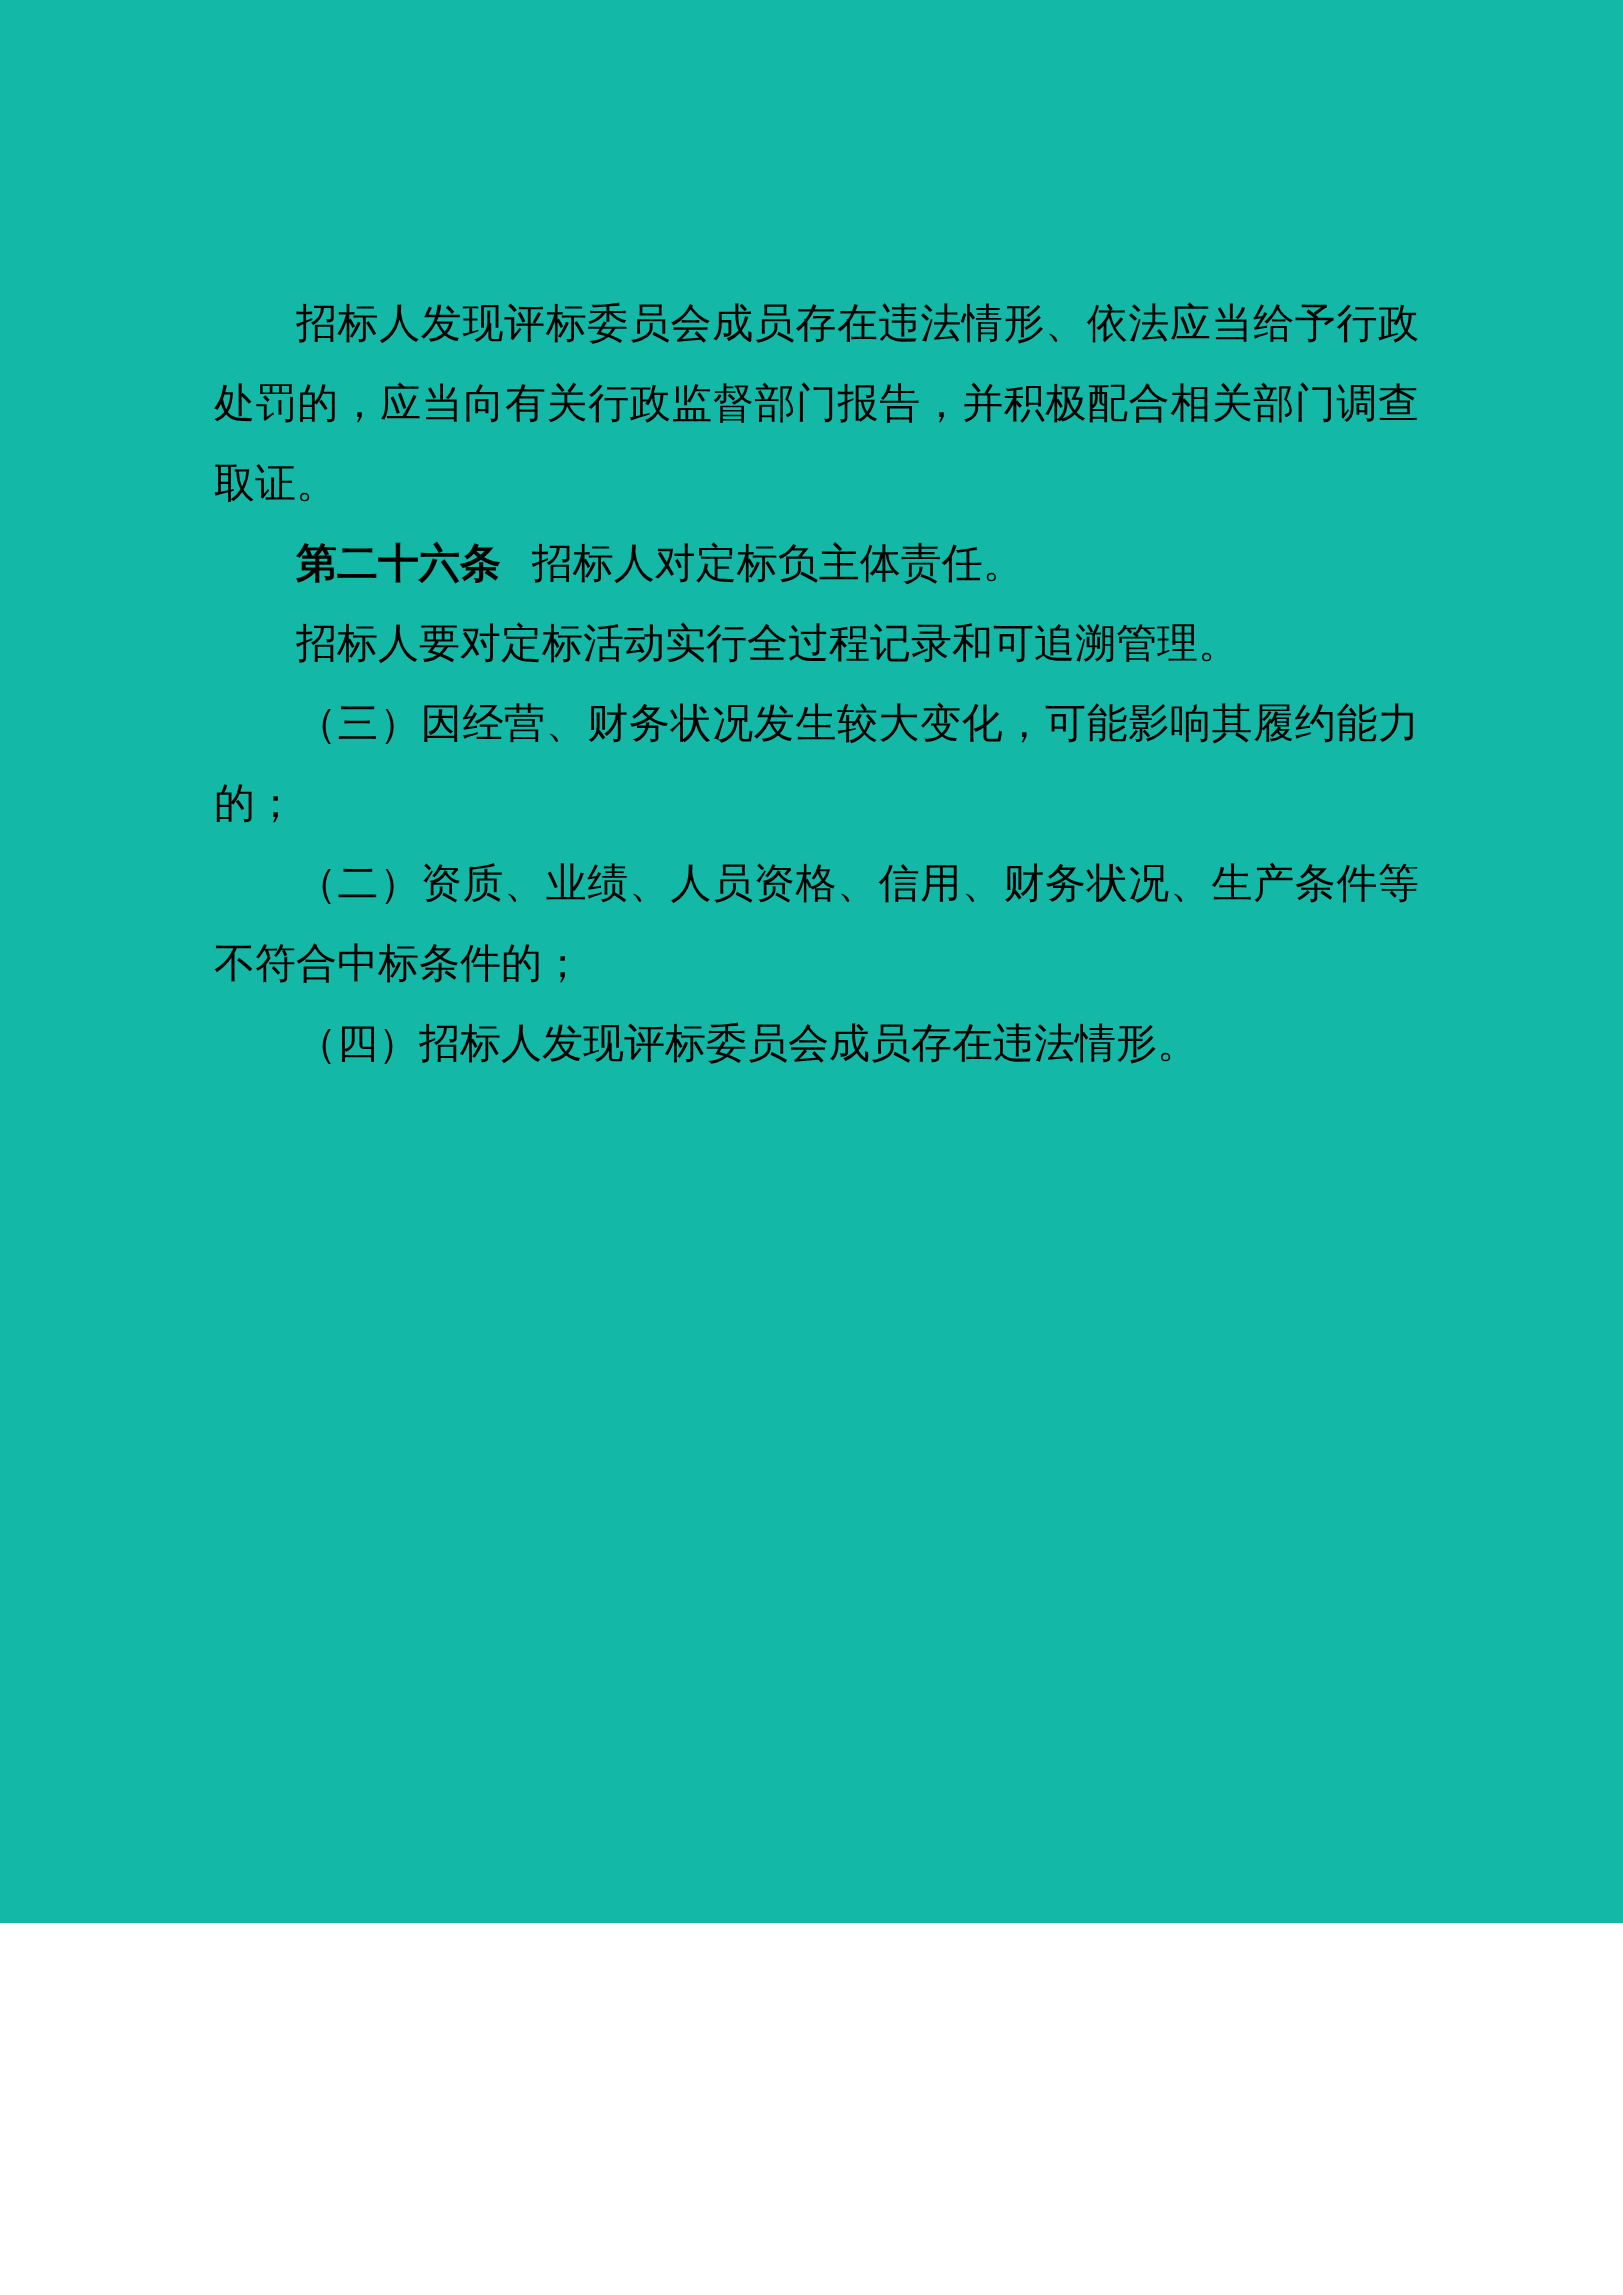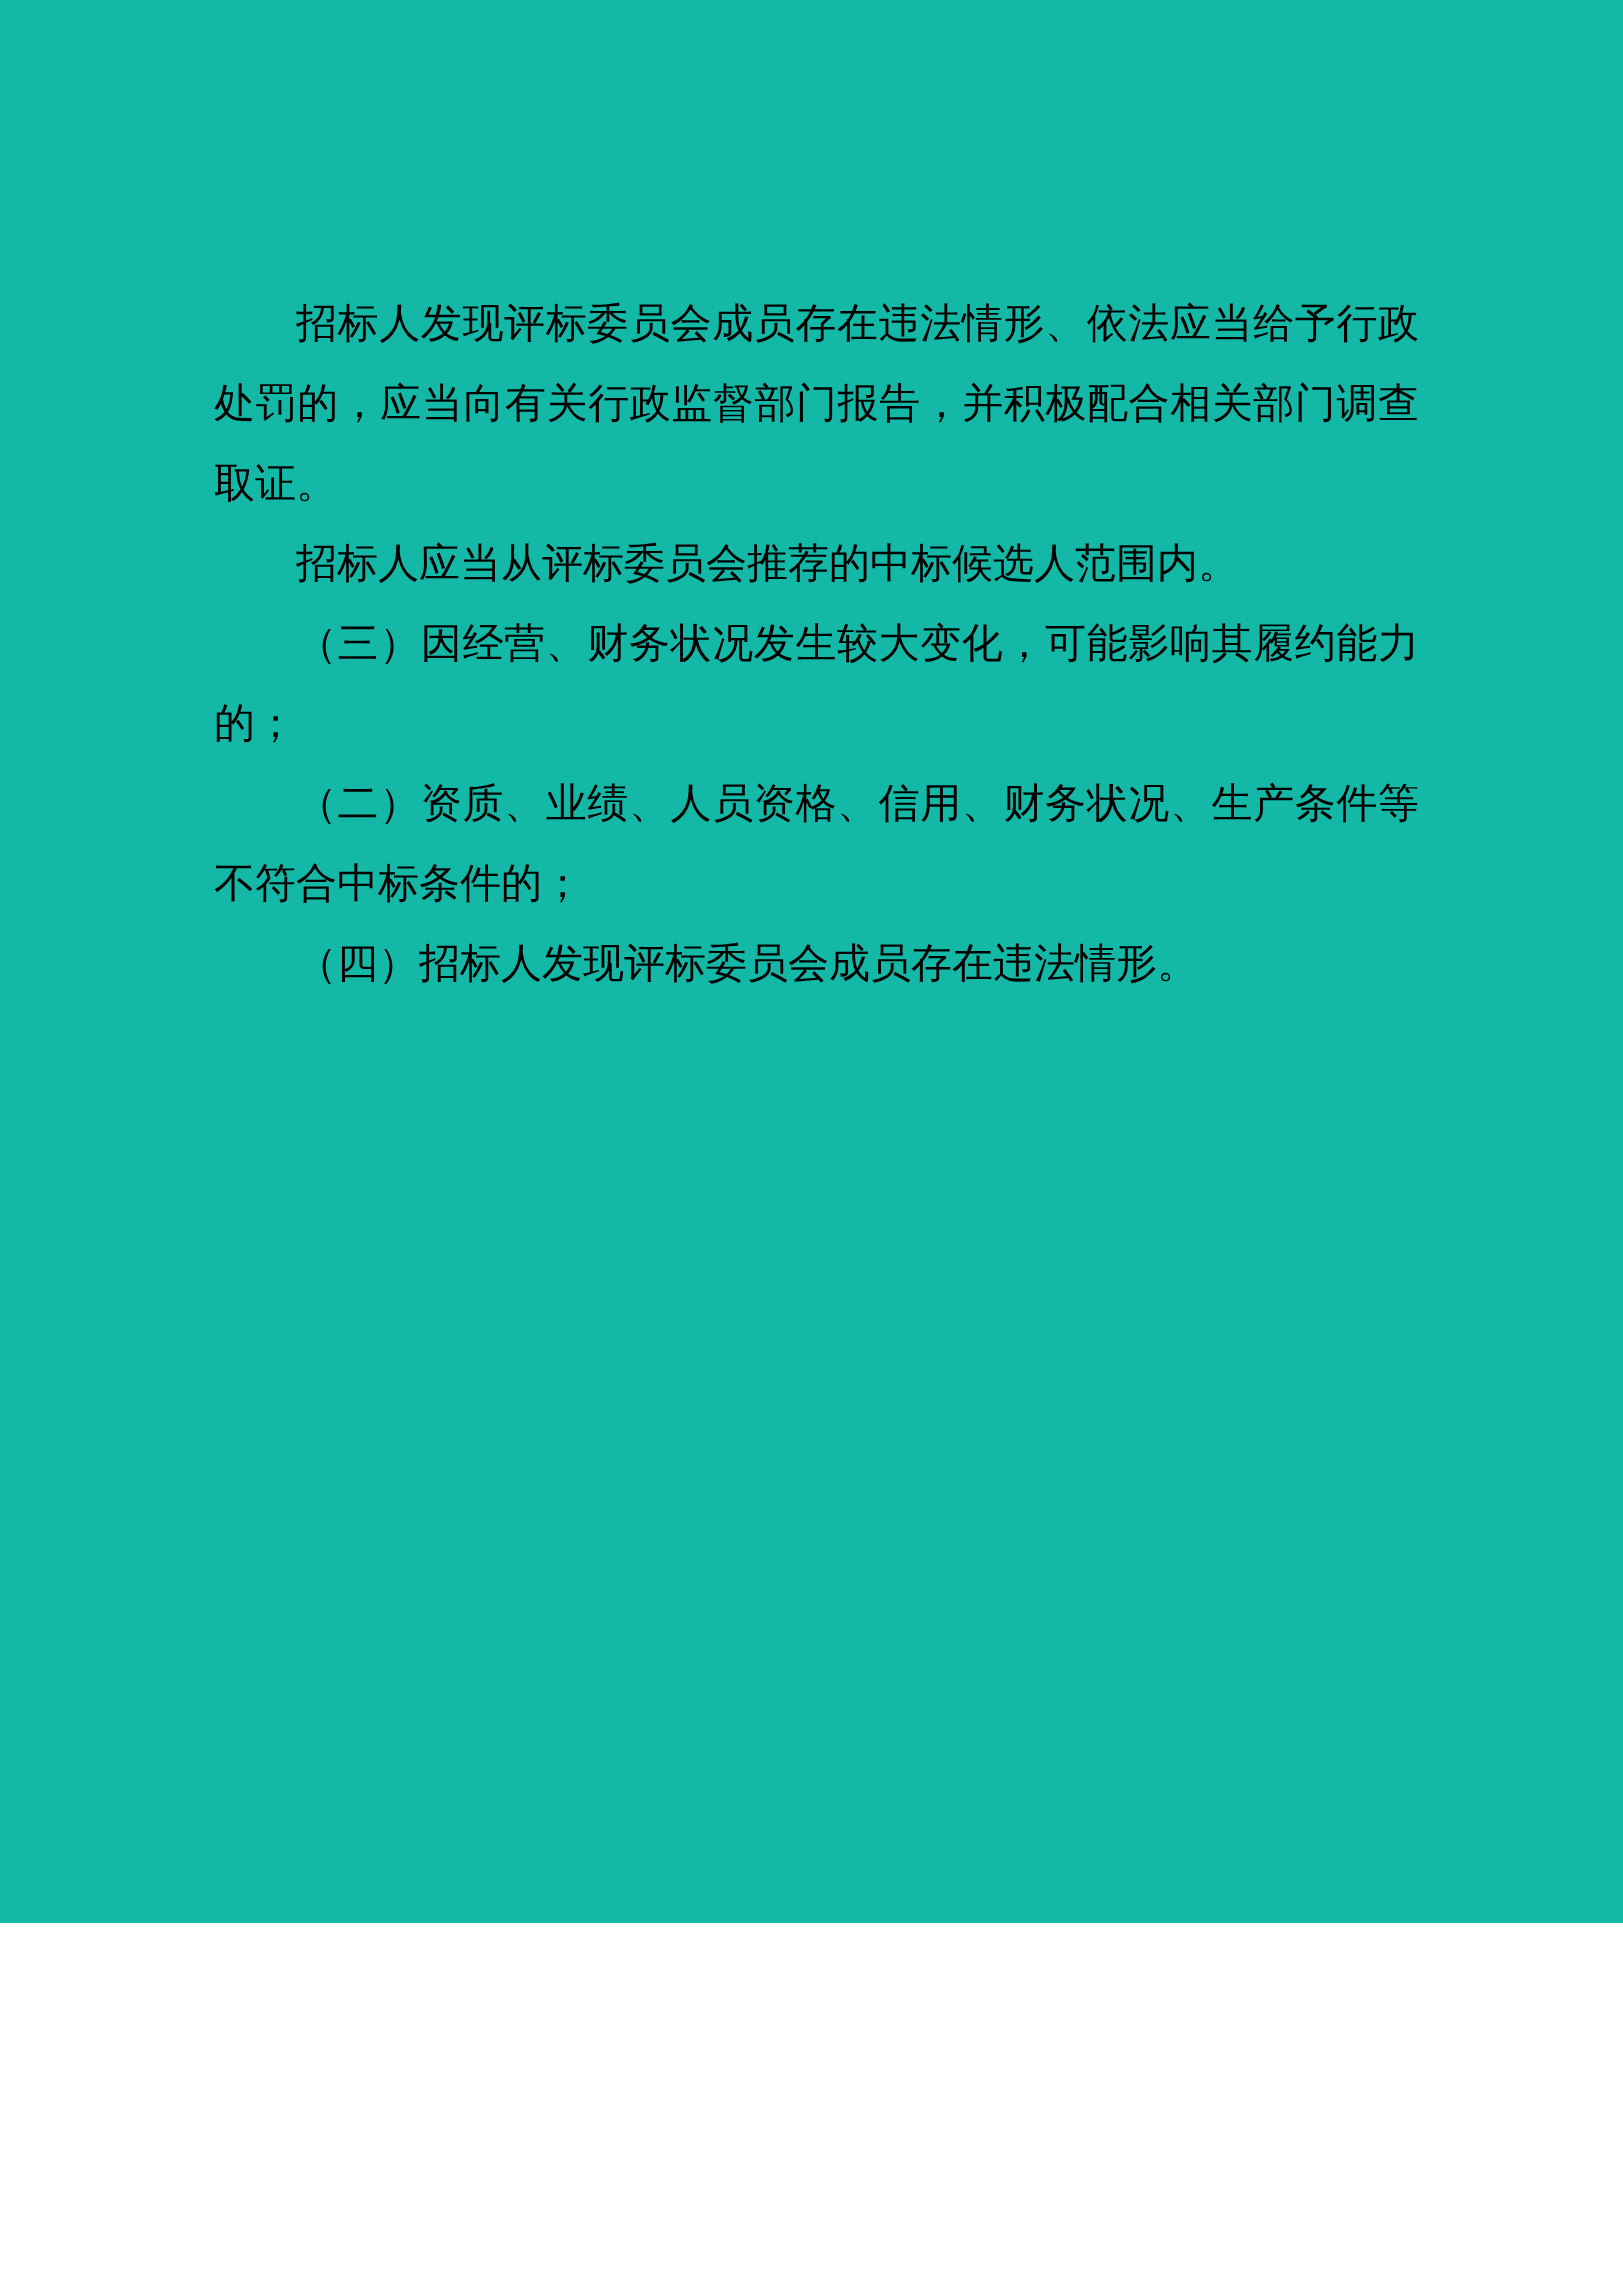--- a/index.html
+++ b/index.html
@@ -49,23 +49,24 @@
   }
 </style>
 </head>
 <body>
 
 <div class="page">
   <div class="content">
 
     <p class="para"><span>招标人发现评标委员会成员存在违法情形、依法应当给予行政处罚的，应当向有关行政监督部门报告，并积极配合相关部门调查取证。</span></p>
 
+    <p class="para"><span class="article-head">第二十六条</span><span>招标人对定标负主体责任。</span></p>
 
 
-    <p class="para"><span>招标人应当从评标委员会推荐的中标候选人范围内。</span></p>
+    <p class="para"><span>招标人要对定标活动实行全过程记录和可追溯管理。</span></p>
 
 
 
     <p class="para"><span>（三）因经营、财务状况发生较大变化，可能影响其履约能力的；</span></p>
 
     <p class="para"><span>（二）资质、业绩、人员资格、信用、财务状况、生产条件等不符合中标条件的；</span></p>
 
     <p class="para"><span>（四）招标人发现评标委员会成员存在违法情形。</span></p>
 
 

